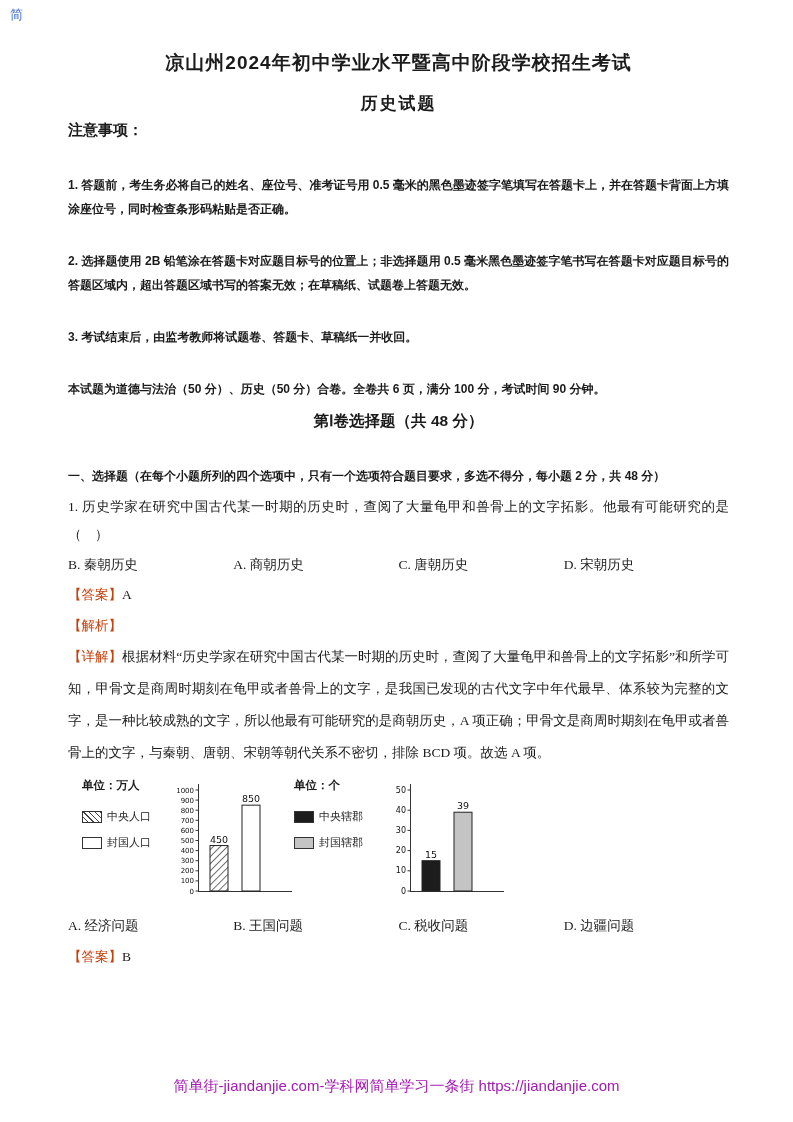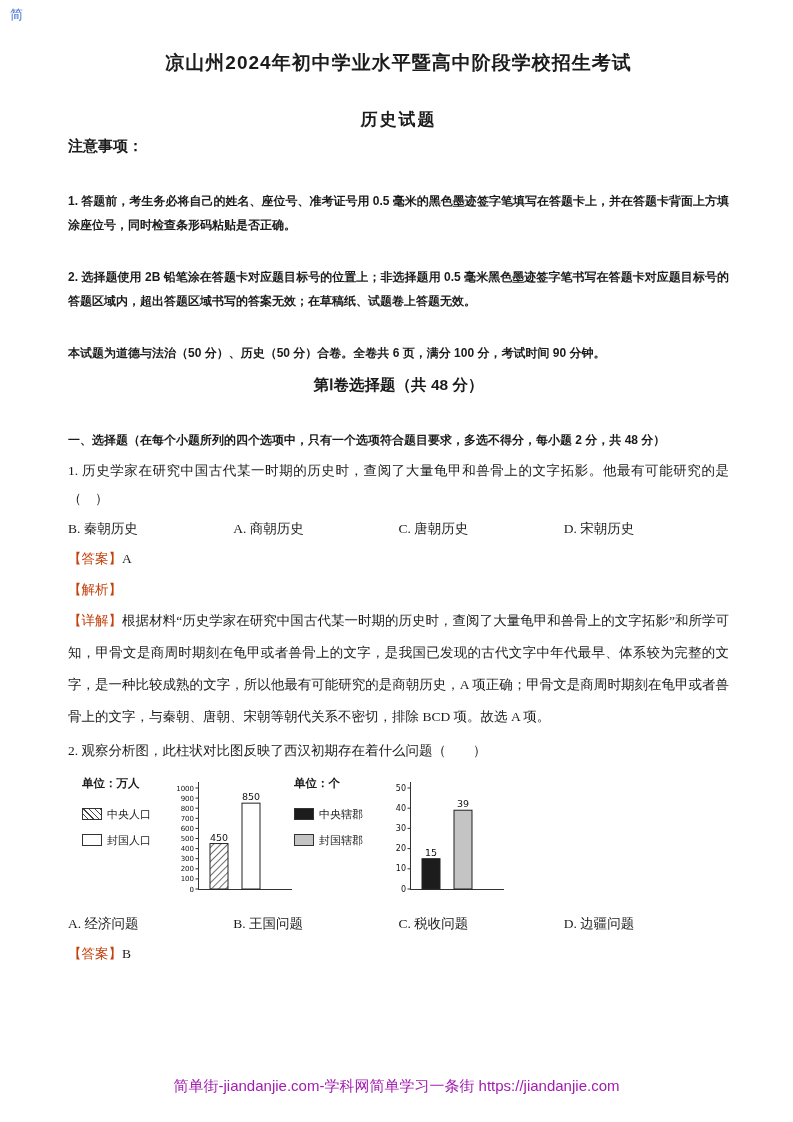--- a/index.html
+++ b/index.html
@@ -11,21 +11,21 @@
   }
   .corner-mark{
     position:absolute; left:10px; top:6px; color:#3a6bc9;
     font-size:13px; font-family:"Liberation Sans", sans-serif;
   }
   .title{
     text-align:center; font-size:19px; font-weight:700; letter-spacing:1px;
     font-family:"Liberation Sans", sans-serif;
   }
   .subtitle{
-    text-align:center; font-size:17px; font-weight:700; margin-top:32px;
+    text-align:center; font-size:17px; font-weight:700; margin-top:16px;
     font-family:Liberation Serif, serif; letter-spacing:2px;
   }
   .notice-head{
     font-size:15px; font-weight:700; line-height:2.0;
     font-family:"Liberation Sans", sans-serif;
   }
   .notice{
     font-size:12px; font-weight:700; line-height:2.0; text-align:justify;
     font-family:"Liberation Sans", sans-serif;
     margin-top:28px;
@@ -68,20 +68,21 @@
 <div class="page">
 
   <div class="corner-mark">简</div>
 
   <h1 class="title">凉山州2024年初中学业水平暨高中阶段学校招生考试</h1>
   <h2 class="subtitle">历史试题</h2>
 
   <p class="notice-head">注意事项：</p>
   <p class="notice">1. 答题前，考生务必将自己的姓名、座位号、准考证号用 0.5 毫米的黑色墨迹签字笔填写在答题卡上，并在答题卡背面上方填涂座位号，同时检查条形码粘贴是否正确。</p>
   <p class="notice">2. 选择题使用 2B 铅笔涂在答题卡对应题目标号的位置上；非选择题用 0.5 毫米黑色墨迹签字笔书写在答题卡对应题目标号的答题区域内，超出答题区域书写的答案无效；在草稿纸、试题卷上答题无效。</p>
+  <p class="notice">3. 考试结束后，由监考教师将试题卷、答题卡、草稿纸一并收回。</p>
   <p class="notice">本试题为道德与法治（50 分）、历史（50 分）合卷。全卷共 6 页，满分 100 分，考试时间 90 分钟。</p>
 
   <p class="part-title">第Ⅰ卷选择题（共 48 分）</p>
   <p class="notice">一、选择题（在每个小题所列的四个选项中，只有一个选项符合题目要求，多选不得分，每小题 2 分，共 48 分）</p>
 
   <p class="stem">1. 历史学家在研究中国古代某一时期的历史时，查阅了大量龟甲和兽骨上的文字拓影。他最有可能研究的是（　）</p>
   <div class="options">
     <span>B. 秦朝历史</span>
     <span>A. 商朝历史</span>
     <span>C. 唐朝历史</span>
@@ -90,21 +91,20 @@
   <p class="answer-line">
     <span class="blue">【答案】</span><span>A</span>
   </p>
   <p class="answer-line">
     <span class="blue">【解析】</span>
   </p>
   <p class="detail">
     <span class="blue">【详解】</span><span>根据材料“历史学家在研究中国古代某一时期的历史时，查阅了大量龟甲和兽骨上的文字拓影”和所学可知，甲骨文是商周时期刻在龟甲或者兽骨上的文字，是我国已发现的古代文字中年代最早、体系较为完整的文字，是一种比较成熟的文字，所以他最有可能研究的是商朝历史，A 项正确；甲骨文是商周时期刻在龟甲或者兽骨上的文字，与秦朝、唐朝、宋朝等朝代关系不密切，排除 BCD 项。故选 A 项。</span>
   </p>
 
-  <p class="stem">2. 观察分析图，此柱状对比图反映了西汉初期存在着什么问题（　　）</p>
 
   <div class="charts">
     <div class="chart">
       <div class="chart-left">
         <div class="unit">单位：万人</div>
         <div class="legend">
             <div class="legend-item">
               <span class="swatch swatch-hatch"></span>
               <span>中央人口</span>
             </div>

